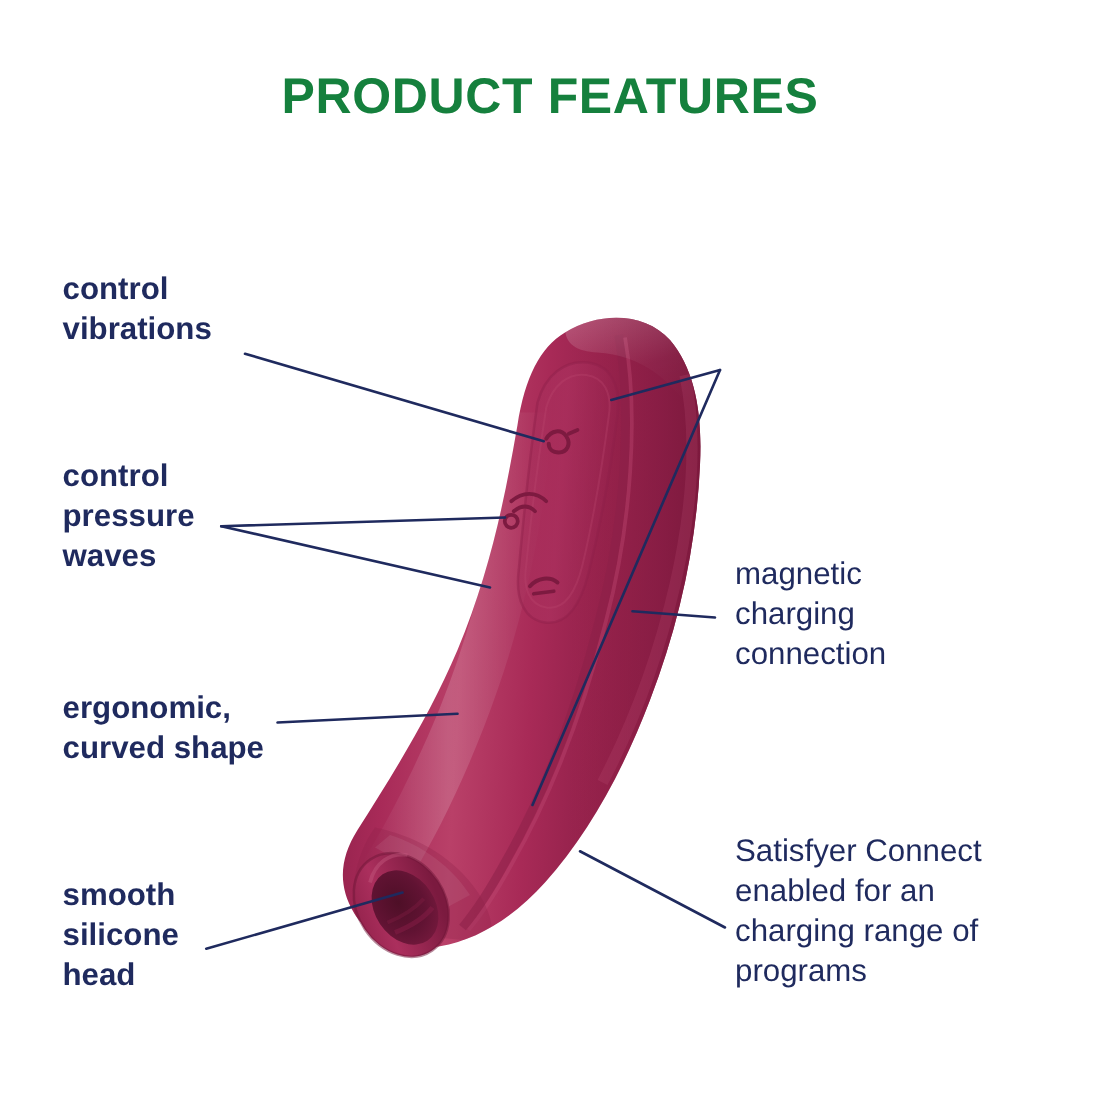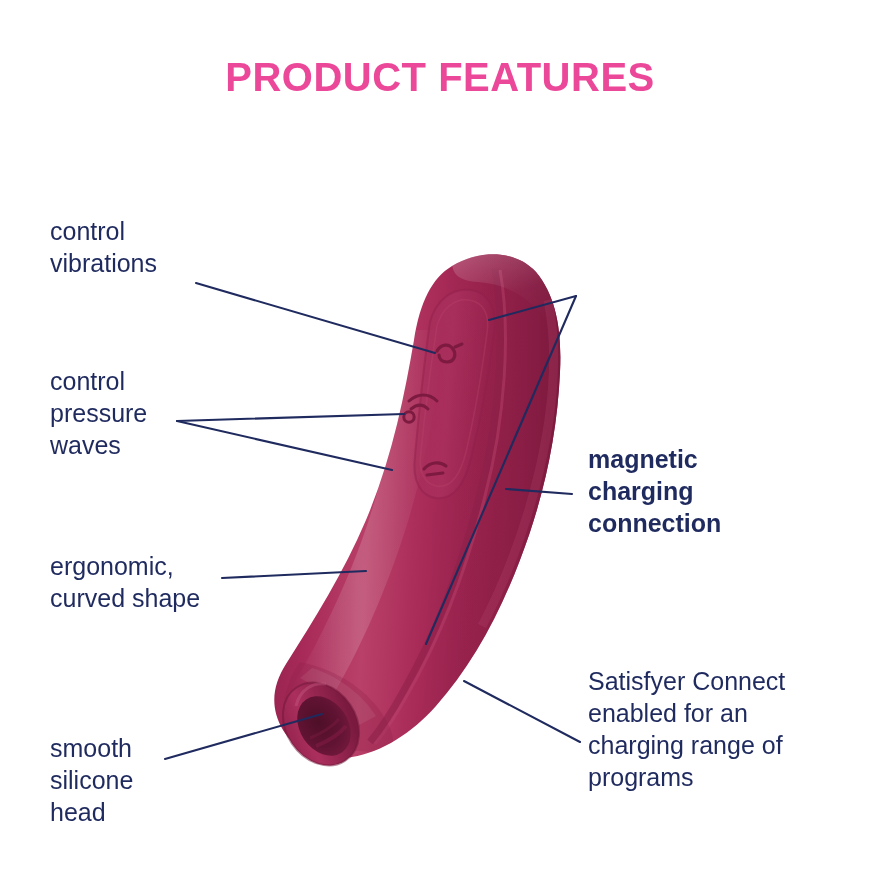--- a/index.html
+++ b/index.html
@@ -19,41 +19,41 @@
   }
 
   #page-title {
     position:absolute;
     left:0; top:55px;
     width:880px;
     text-align:center;
     font-size:40px;
     font-weight:bold;
     letter-spacing:0.5px;
-    color:#ec4899;
+    color:#15803d;
   }
 
   
   .callout {
     position:absolute;
     font-size:25px;
     line-height:1.28;
     color:#1f2a5e;
     white-space:pre-line;
   }
-  .callout.left  { text-align:left; }
+  .callout.left  { text-align:left;font-weight:bold; }
   .callout.right { text-align:left; }
 
   .c-control-vibrations { left:50px;  top:215px;  width:190px; }
   .c-control-pressure   { left:50px;  top:365px;  width:190px; }
   .c-ergonomic          { left:50px;  top:550px;  width:230px; }
-  .c-smooth-head        { left:50px;  top:732px;  width:190px; }
+  .c-smooth-head        { left:50px;  top:700px;  width:190px; }
 
   .c-motors             { left:588px; top:255px;  width:270px; }
-  .c-magnetic           { left:588px; top:443px;  width:240px;font-weight:bold; }
+  .c-magnetic           { left:588px; top:443px;  width:240px; }
   .c-connect            { left:588px; top:665px;  width:280px; }
 
   
   #art {
     position:absolute;
     left:0; top:0;
     width:880px; height:880px;
     pointer-events:none;
   }
   #art .leader {

